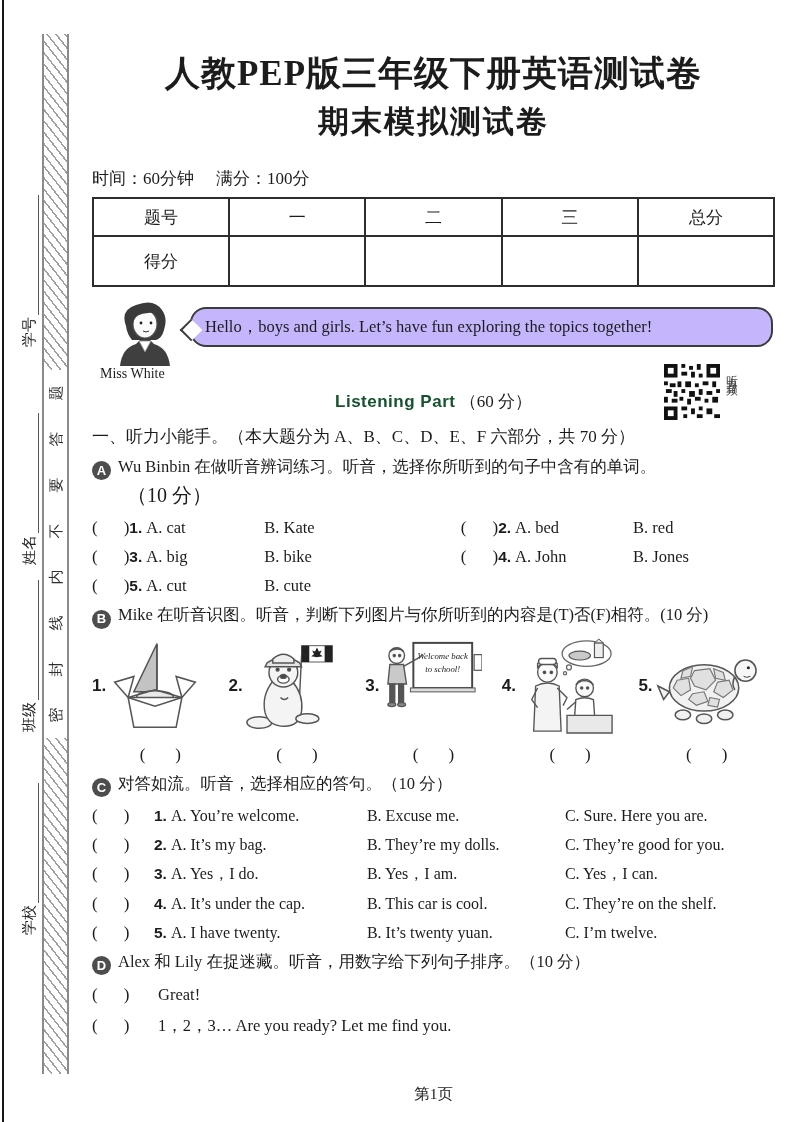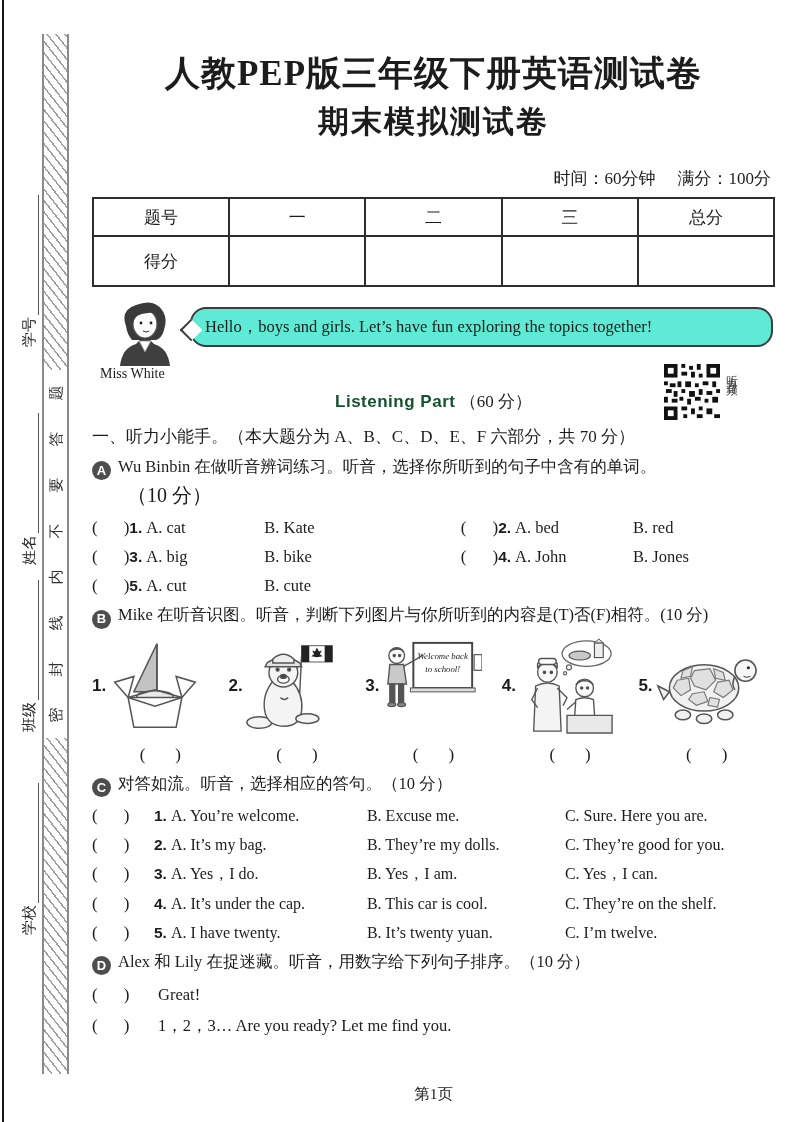--- a/index.html
+++ b/index.html
@@ -16,33 +16,33 @@
       background:repeating-linear-gradient(52deg,transparent 0 5.5px,#9f9f9f 5.5px 7px);}
   .seal-char{height:46px;line-height:46px;font-size:15px;color:#2e2e2e;transform:rotate(-90deg);}
   .side-field{position:absolute;left:-56px;width:170px;height:20px;display:flex;align-items:flex-end;
               transform:rotate(-90deg);white-space:nowrap;font-size:15px;color:#222;}
   .side-field .blank{display:inline-block;width:120px;height:15px;border-bottom:1.5px solid #555;margin-left:2px;}
 
   
   .main{position:absolute;left:92px;top:0;width:683px;height:100%;}
   .title1{margin-top:50px;text-align:center;font-size:35px;font-weight:700;letter-spacing:1px;}
   .title2{margin-top:4px;text-align:center;font-size:31px;font-weight:700;letter-spacing:2px;}
-  .meta{margin-top:24px;text-align:right;font-size:17px;padding-right:4px;}
+  .meta{margin-top:24px;text-align:left;font-size:17px;padding-right:4px;}
   .meta .sep{display:inline-block;width:22px;}
 
   table.score{width:100%;border-collapse:collapse;margin-top:7px;}
   table.score td{border:2px solid #2d2d2d;text-align:center;font-size:17px;width:20%;margin-left:34px;}
   table.score tr.r1 td{height:34px;}
   table.score tr.r2 td{height:46px;}
 
   .teacher-row{position:relative;margin-top:13px;height:86px;}
   .avatar{position:absolute;left:20px;top:0;}
   .teacher-name{position:absolute;left:8px;top:66px;width:92px;text-align:left;font-size:14px;}
   .bubble{position:absolute;left:98px;top:7px;right:2px;border:2px solid #3c3c3c;border-radius:16px;
-          padding:7px 6px 7px 13px;font-size:16.5px;background:#5eead4;}
+          padding:7px 6px 7px 13px;font-size:16.5px;background:#c4b5fd;}
   .tail{position:absolute;left:-9px;top:13px;width:14px;height:14px;background:#fff;
         border-left:2px solid #3c3c3c;border-bottom:2px solid #3c3c3c;transform:rotate(45deg);}
 
   .listening-head{margin-top:4px;text-align:center;font-size:17px;}
   .listening-head .en{font-family:"Liberation Sans","DejaVu Sans",sans-serif;font-weight:700;letter-spacing:.5px;color:#14532d;}
   .qr-wrap{position:absolute;left:572px;top:364px;display:flex;align-items:flex-start;}
   .qr-label{writing-mode:vertical-rl;font-size:11.5px;letter-spacing:3px;color:#444;margin-left:4px;margin-top:2px;}
 
   .sec-head{margin-top:12px;font-size:17px;}
   .para{margin-top:7px;font-size:16.5px;line-height:1.5;}

